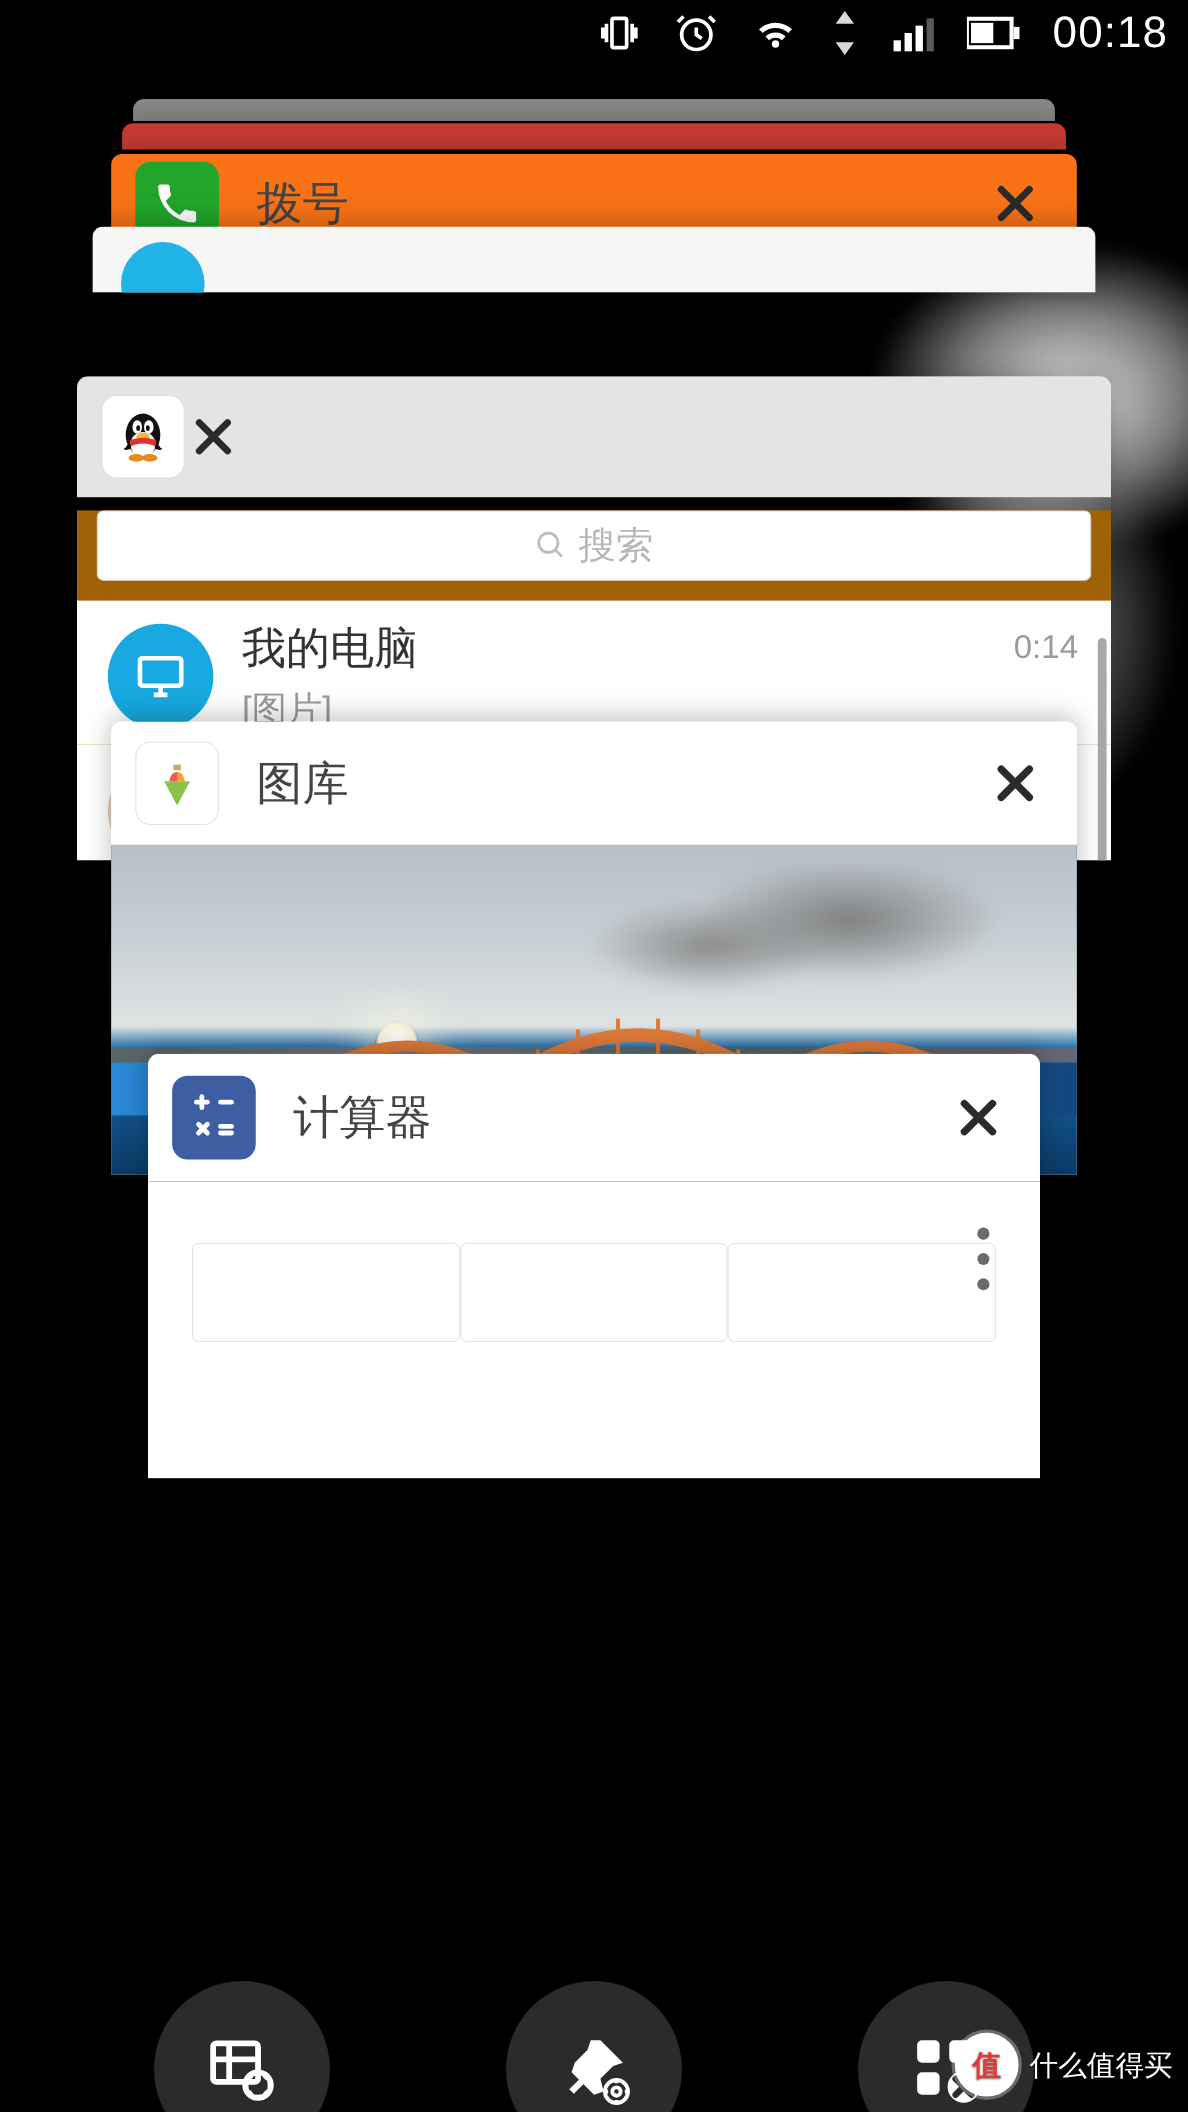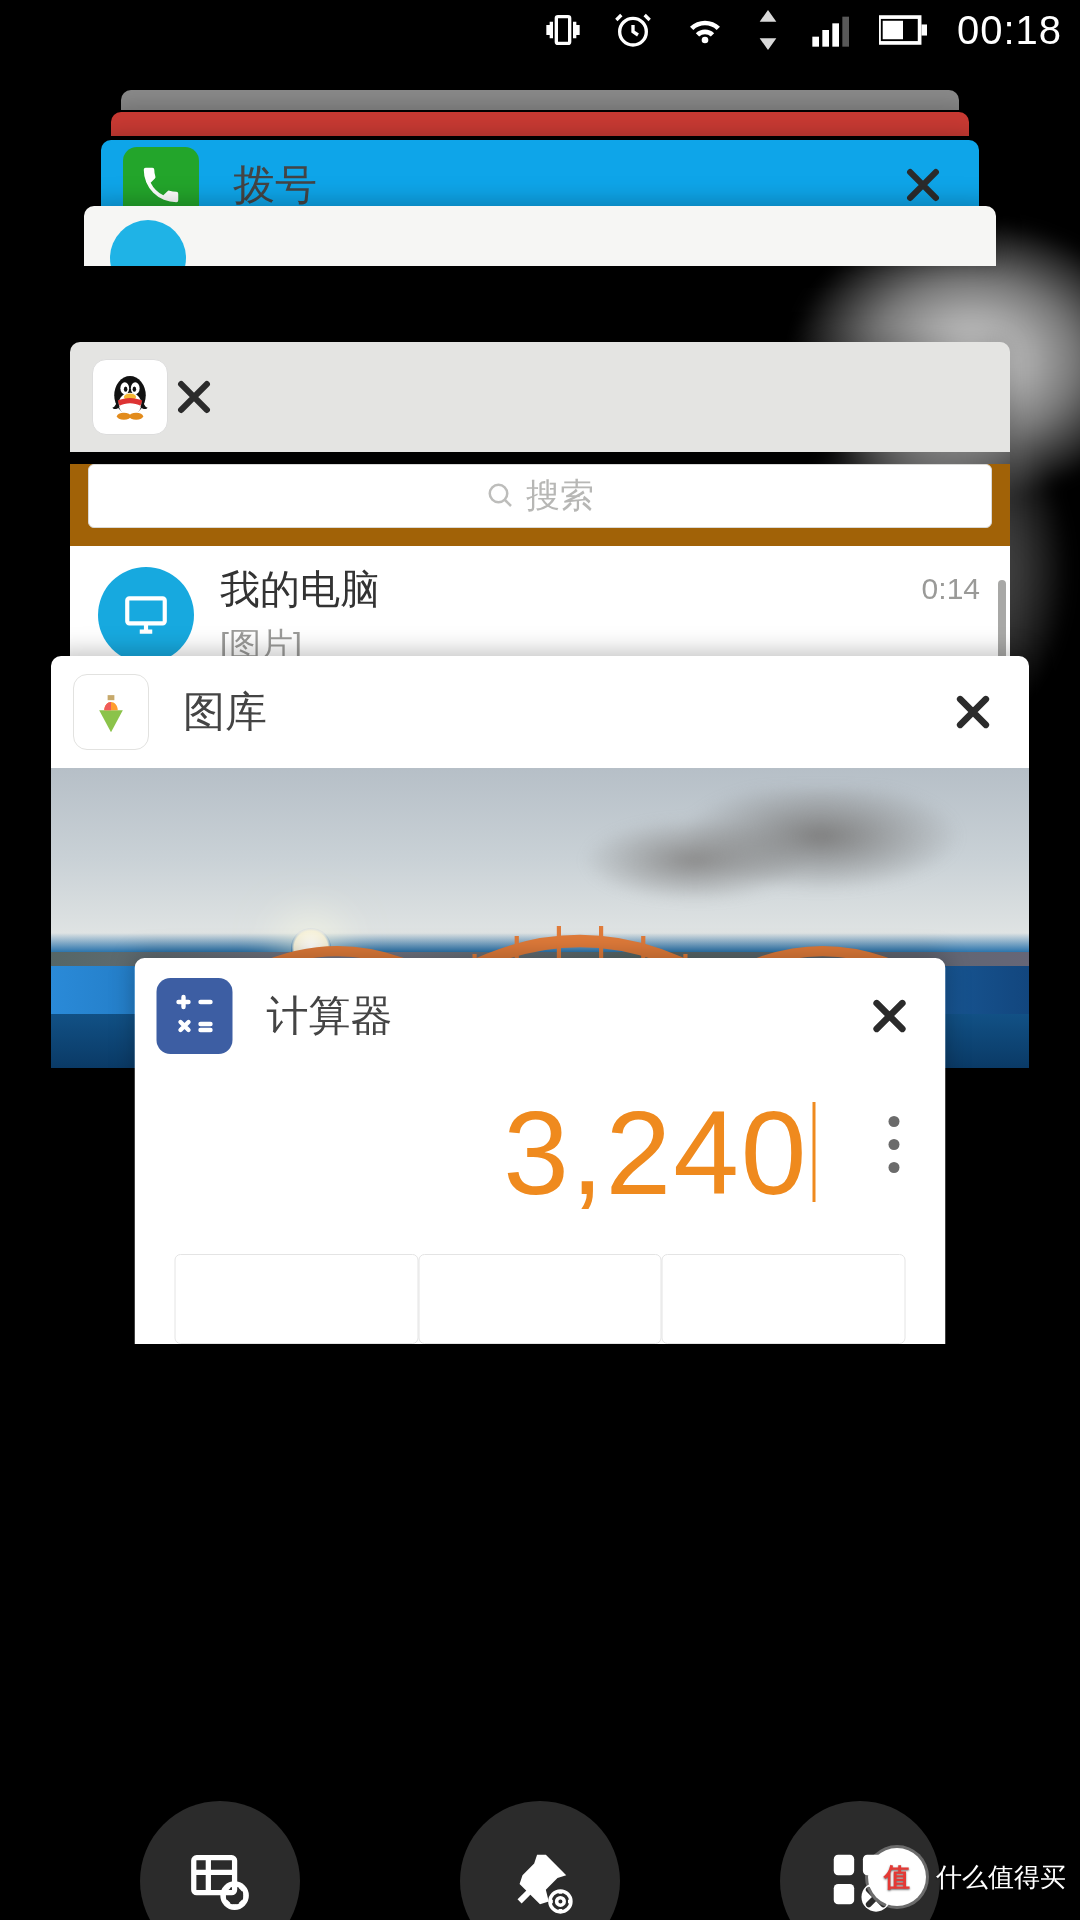--- a/index.html
+++ b/index.html
@@ -40,21 +40,21 @@
   }
   .card .app-title { font-size: 42px; color: #444; margin-left: 34px; flex: 1; }
   .card .close { width: 52px; height: 52px; display: flex; align-items: center; justify-content: center; cursor: pointer; }
   .card .body { background: #fff; }
 
   
   .stub1 { height: 20px; background: #8a8a8a; border-radius: 10px 10px 0 0; }
   .stub2 { height: 24px; background: #c93a33; border-radius: 10px 10px 0 0; }
 
   
-  .card-dialer .header { background: #0ea5e9; height: 90px; justify-content: center; }
+  .card-dialer .header { background: #f97316; height: 90px; justify-content: center; }
   .card-dialer .app-icon { background: #23a52b; }
   .card-dialer { width: 900px; }
 
   
   .card-settings .header { background: #e8e8e6; height: 110px; }
   .card-settings .app-icon { background: #5d6772; }
   .card-settings .header-shadow { position:absolute; bottom:-6px; left:0; right:0; height:6px; background:linear-gradient(rgba(0,0,0,0.12),transparent);}
   .card-settings .body { height: 60px; background:#f6f6f4; }
   .card-settings .blue-circle { position:absolute; left:26px; bottom:-30px; width:76px; height:76px; border-radius:50%; background:#1fb3e6;}
 
@@ -249,21 +249,21 @@
         <div class="qq-time">0:14</div>
       </div>
       <div class="qq-item2">
         <div class="qq-avatar2"></div>
         <div class="qq-name2">关联QQ号（拙）</div>
       </div>
       <div class="qq-scroll"></div>
     </div>
   </div>
 
-  <div class="card card-gallery" style="top:566px; width:978px;">
+  <div class="card card-gallery" style="top:566px; width:878px;">
     <div class="header">
       <div class="app-icon">
         <svg width="54" height="54" viewBox="0 0 64 64">
           <path d="M32 56L18 30h28z" fill="#8bc34a"></path>
           <path d="M24 30c0-6 4-10 8-10s8 4 8 10z" fill="#ff9d2e"></path>
           <path d="M24 30c0-6 4-10 8-10v10z" fill="#ef5b5b"></path>
           <rect x="28" y="12" width="8" height="6" fill="#c7a96b"></rect>
         </svg>
       </div>
       <div class="app-title">图库</div>
@@ -309,23 +309,20 @@
         </svg>
       </div>
       <div class="app-title">计算器</div>
       <div class="close x-icon">
         <svg viewBox="0 0 24 24" stroke="#2b2b2b" stroke-width="3.6" stroke-linecap="round">
             <path d="M5 5l14 14M19 5L5 19"></path>
           </svg>
       </div>
     </div>
     <div class="body" style="height:270px;">
-      <div class="calc-display">
-        <span>3,240</span><span class="calc-cursor"></span>
-      </div>
       <div class="calc-menu">
           <span></span>
           <span></span>
           <span></span>
         </div>
       <div class="calc-row">
         <div class="calc-key"></div>
         <div class="calc-key"></div>
         <div class="calc-key"></div>
       </div>

